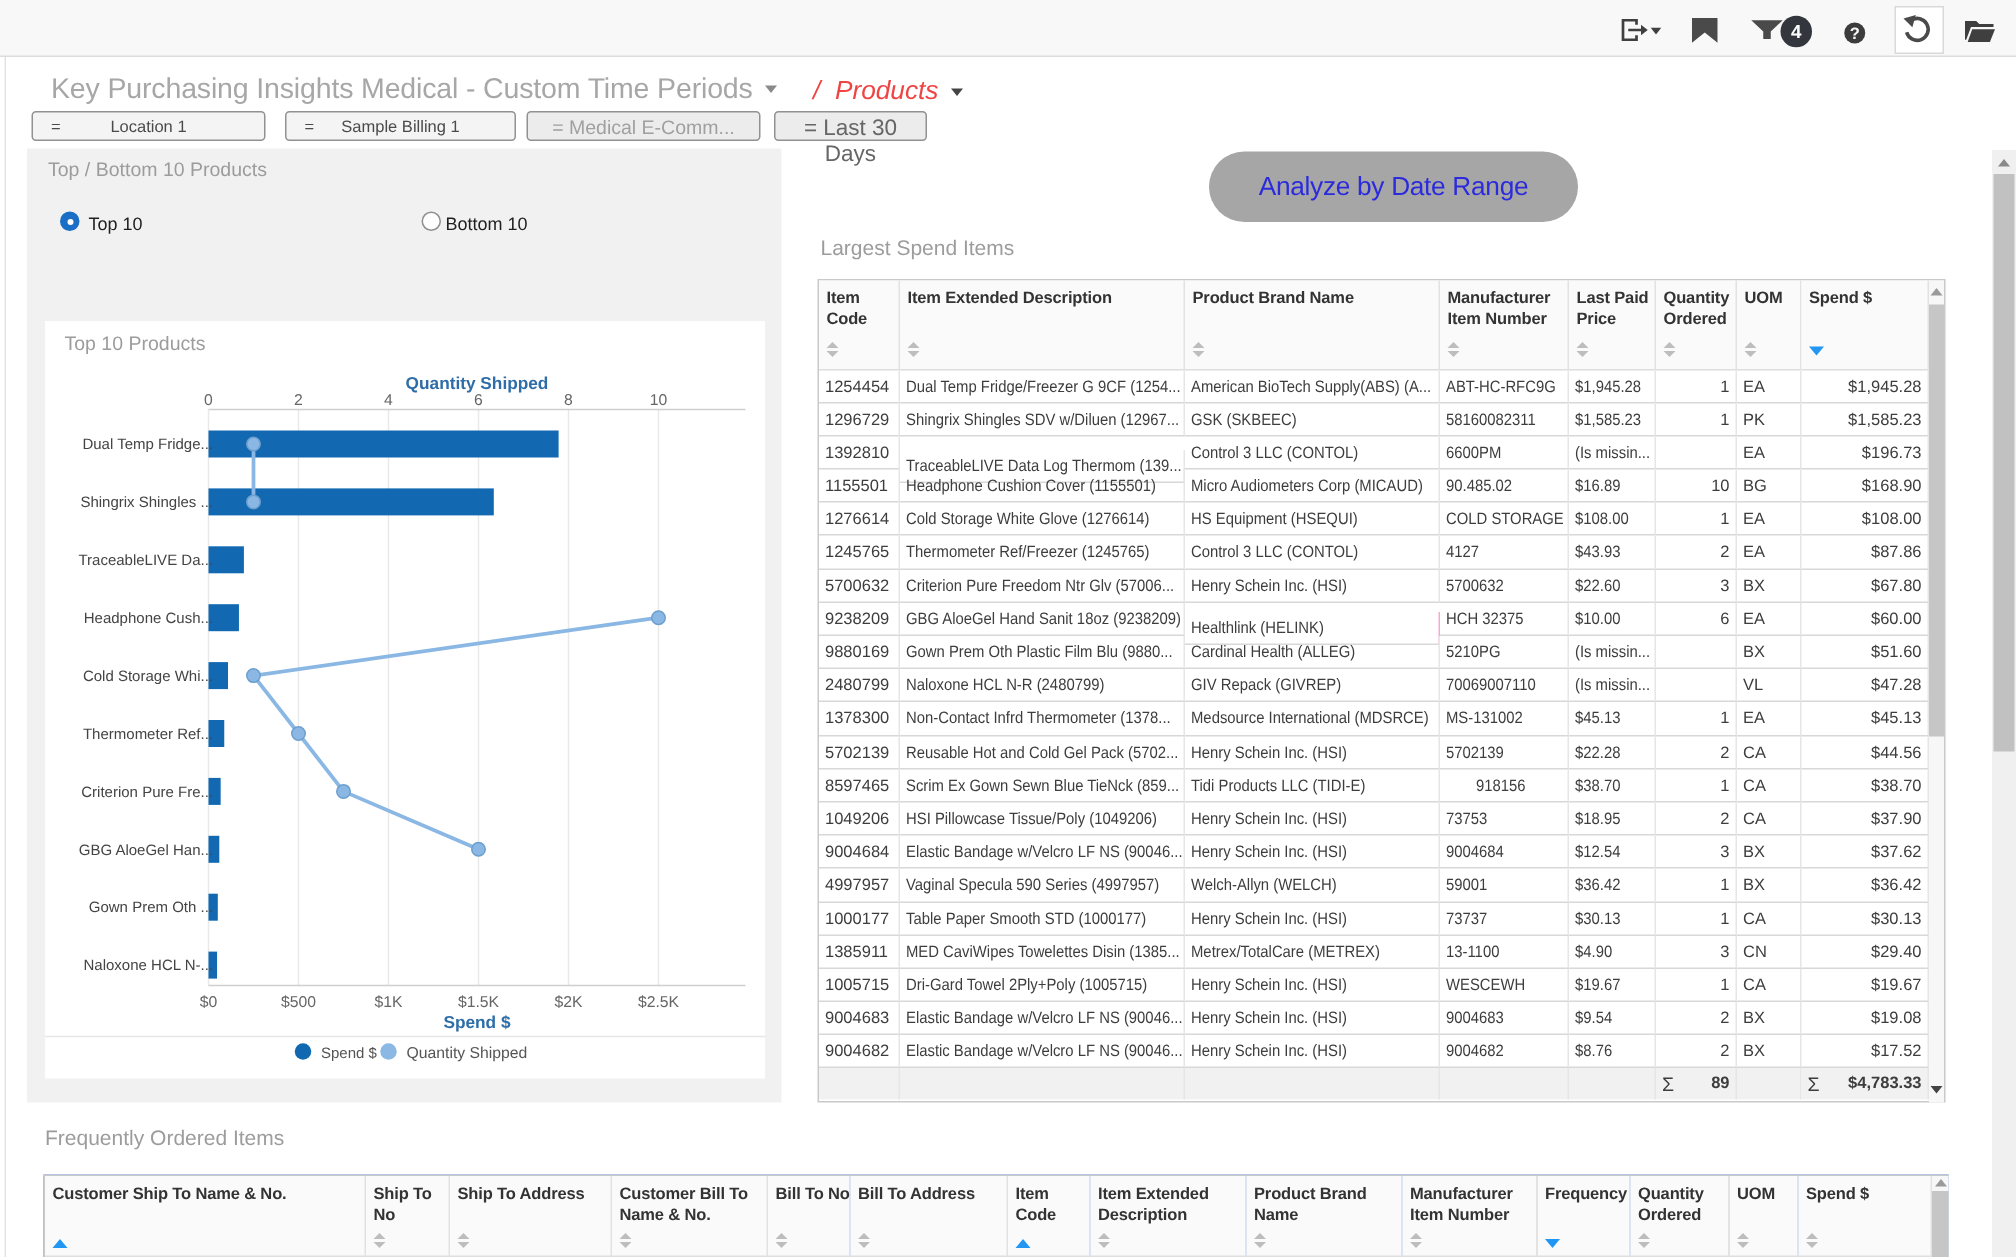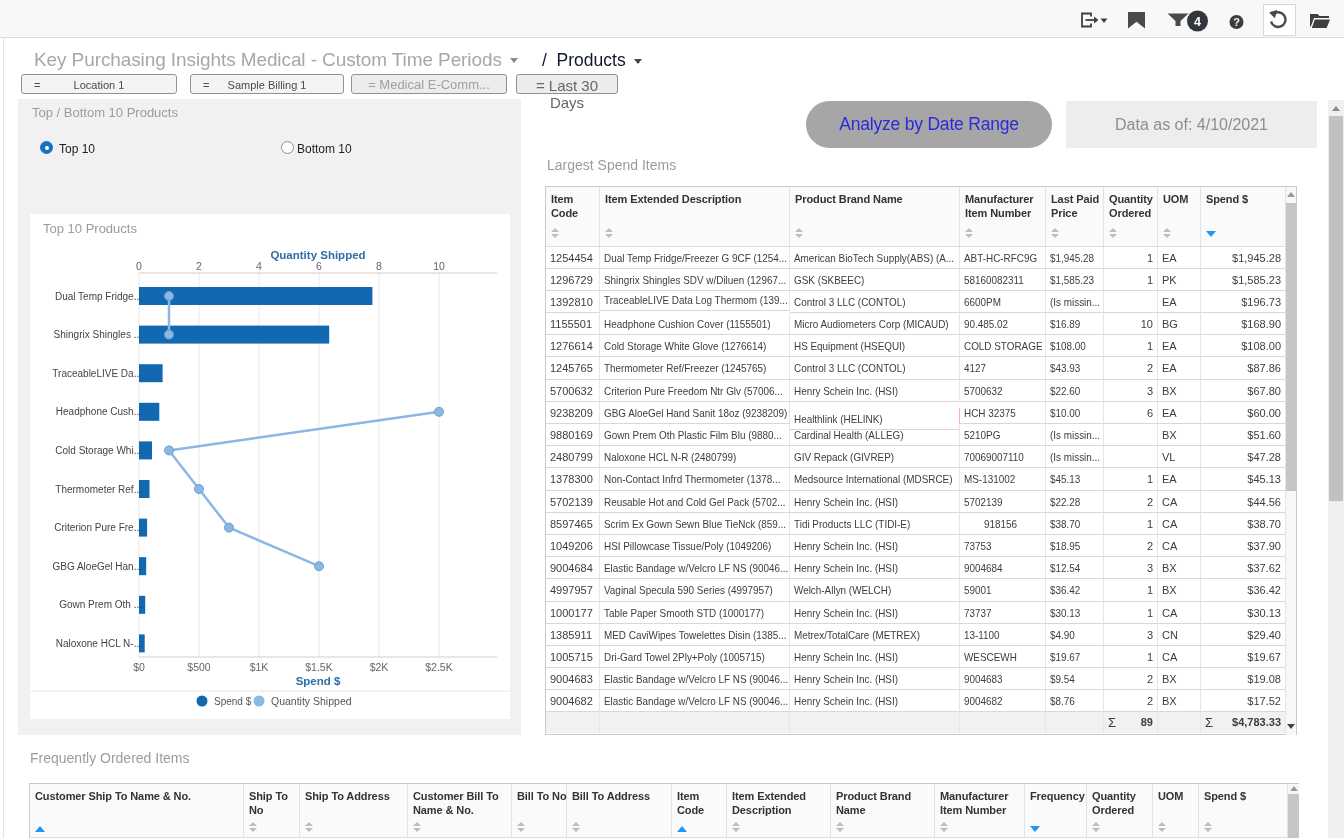--- a/index.html
+++ b/index.html
@@ -2,21 +2,21 @@
 <html><head>
 <meta charset="utf-8">
 <style>
   html,body{margin:0;padding:0;}
   body{font-family:"Liberation Sans",sans-serif;}
   #page{position:relative;width:1344px;height:838px;background:#fff;overflow:hidden;}
   .abs{position:absolute;}
   #topbar{left:0;top:0;width:1344px;height:37px;background:#f8f8f8;border-bottom:1px solid #dcdcdc;}
   #vline{left:3px;top:5px;width:1px;height:833px;background:#e3e3e3;}
   #title1{left:34px;top:49px;font-size:19px;color:#a7a7a7;letter-spacing:-0.1px;}
-  #title2{left:542px;top:50px;font-size:17.5px;color:#0f172a;}
+  #title2{left:542px;top:50px;font-size:17.5px;color:#ef4444;font-style:italic;}
   .caret{display:inline-block;width:0;height:0;border-left:4.5px solid transparent;border-right:4.5px solid transparent;border-top:5px solid #8a8a8a;vertical-align:middle;margin-left:8px;}
   .caret.dark{border-top-color:#444;}
   .chip{position:absolute;top:74px;height:20px;border:1px solid #919191;border-radius:3px;box-sizing:border-box;font-size:11px;color:#4a4a4a;}
   .chip .eq{position:absolute;left:12px;top:4px;}
   .chip .lbl{position:absolute;left:0;right:0;top:4px;text-align:center;}
   #lw{left:18px;top:99px;width:503px;height:636px;background:#f1f1f1;}
   #lwh{left:32px;top:105px;font-size:13px;color:#9c9c9c;}
   .radio{position:absolute;width:13px;height:13px;border-radius:50%;box-sizing:border-box;}
   #r1{left:40px;top:141px;background:#1a6ec5;border:1px solid #1a6ec5;}
   #r1:after{content:"";position:absolute;left:4px;top:4px;width:4px;height:4px;background:#fff;border-radius:50%;}
@@ -149,21 +149,20 @@
       <text x="349.0" y="457" font-size="10.5" fill="#666" text-anchor="middle">$2K</text>
       <text x="409.0" y="457" font-size="10.5" fill="#666" text-anchor="middle">$2.5K</text>
       <text x="288" y="471" font-size="11.5" font-weight="bold" fill="#2e6da8" text-anchor="middle">Spend $</text>
       <line x1="0" y1="477" x2="480" y2="477" stroke="#e7e7e7" stroke-width="1"></line>
       <circle cx="172" cy="487" r="5.5" fill="#1068b0"></circle>
       <text x="184" y="491" font-size="10" fill="#555">Spend $</text>
       <circle cx="229" cy="487" r="5.5" fill="#8cb8e4"></circle>
       <text x="241" y="491" font-size="10.5" fill="#555">Quantity Shipped</text>
     </svg>
   <div class="abs" id="btn">Analyze by Date Range</div>
-  <div class="abs" id="databox">Data as of: 4/10/2021</div>
   <div class="abs" id="lsih">Largest Spend Items</div>
   <div class="abs" id="mt">
       <div class="hcell" style="left:0px;width:54px;height:59.5px;">
         <div class="hlbl" style="width:47px;">Item Code</div>
         <div class="sort">
           <div class="tri up"></div>
           <div class="tri dn"></div>
         </div>
       </div>
       <div class="hcell" style="left:54px;width:190px;height:59.5px;">
@@ -224,21 +223,21 @@
       <div class="cell" style="left:655px;top:59.50px;width:85px;height:22.19px;line-height:22.19px;border-right:1px solid #e6e6e6;border-bottom:1px solid #d8d8d8;text-align:right;">$1,945.28</div>
       <div class="cell" style="left:0px;top:81.69px;width:54px;height:22.19px;line-height:22.19px;border-right:1px solid #e6e6e6;border-bottom:1px solid #d8d8d8;">1296729</div>
       <div class="cell" style="left:54px;top:81.69px;width:190px;height:22.19px;line-height:22.19px;border-right:1px solid #e6e6e6;border-bottom:1px solid #d8d8d8;"><span class="sq">Shingrix Shingles SDV w/Diluen (12967...</span></div>
       <div class="cell" style="left:244px;top:81.69px;width:170px;height:22.19px;line-height:22.19px;border-right:1px solid #e6e6e6;border-bottom:1px solid #d8d8d8;"><span class="sq">GSK (SKBEEC)</span></div>
       <div class="cell" style="left:414px;top:81.69px;width:86px;height:22.19px;line-height:22.19px;border-right:1px solid #e6e6e6;border-bottom:1px solid #d8d8d8;"><span class="sq">58160082311</span></div>
       <div class="cell" style="left:500px;top:81.69px;width:58px;height:22.19px;line-height:22.19px;border-right:1px solid #e6e6e6;border-bottom:1px solid #d8d8d8;"><span class="sq">$1,585.23</span></div>
       <div class="cell" style="left:558px;top:81.69px;width:54px;height:22.19px;line-height:22.19px;border-right:1px solid #e6e6e6;border-bottom:1px solid #d8d8d8;text-align:right;">1</div>
       <div class="cell" style="left:612px;top:81.69px;width:43px;height:22.19px;line-height:22.19px;border-right:1px solid #e6e6e6;border-bottom:1px solid #d8d8d8;">PK</div>
       <div class="cell" style="left:655px;top:81.69px;width:85px;height:22.19px;line-height:22.19px;border-right:1px solid #e6e6e6;border-bottom:1px solid #d8d8d8;text-align:right;">$1,585.23</div>
       <div class="cell" style="left:0px;top:103.88px;width:54px;height:22.19px;line-height:22.19px;border-right:1px solid #e6e6e6;border-bottom:1px solid #d8d8d8;">1392810</div>
-      <div class="cell" style="left:54px;top:102px;width:190px;height:22.19px;line-height:22.19px;border-right:1px solid #e6e6e6;border-bottom:1px solid #d8d8d8;text-align:right;"><span class="sq">TraceableLIVE Data Log Thermom (139...</span></div>
+      <div class="cell" style="left:54px;top:113px;width:190px;height:22.19px;line-height:22.19px;border-right:1px solid #e6e6e6;border-bottom:1px solid #d8d8d8;text-align:right;"><span class="sq">TraceableLIVE Data Log Thermom (139...</span></div>
       <div class="cell" style="left:244px;top:103.88px;width:170px;height:22.19px;line-height:22.19px;border-right:1px solid #e6e6e6;border-bottom:1px solid #d8d8d8;"><span class="sq">Control 3 LLC (CONTOL)</span></div>
       <div class="cell" style="left:414px;top:103.88px;width:86px;height:22.19px;line-height:22.19px;border-right:1px solid #e6e6e6;border-bottom:1px solid #d8d8d8;"><span class="sq">6600PM</span></div>
       <div class="cell" style="left:500px;top:103.88px;width:58px;height:22.19px;line-height:22.19px;border-right:1px solid #e6e6e6;border-bottom:1px solid #d8d8d8;"><span class="sq">(Is missin...</span></div>
       <div class="cell" style="left:558px;top:103.88px;width:54px;height:22.19px;line-height:22.19px;border-right:1px solid #e6e6e6;border-bottom:1px solid #d8d8d8;text-align:right;"></div>
       <div class="cell" style="left:612px;top:103.88px;width:43px;height:22.19px;line-height:22.19px;border-right:1px solid #e6e6e6;border-bottom:1px solid #d8d8d8;">EA</div>
       <div class="cell" style="left:655px;top:103.88px;width:85px;height:22.19px;line-height:22.19px;border-right:1px solid #e6e6e6;border-bottom:1px solid #d8d8d8;text-align:right;">$196.73</div>
       <div class="cell" style="left:0px;top:126.07px;width:54px;height:22.19px;line-height:22.19px;border-right:1px solid #e6e6e6;border-bottom:1px solid #d8d8d8;">1155501</div>
       <div class="cell" style="left:54px;top:126.07px;width:190px;height:22.19px;line-height:22.19px;border-right:1px solid #e6e6e6;border-bottom:1px solid #d8d8d8;"><span class="sq">Headphone Cushion Cover (1155501)</span></div>
       <div class="cell" style="left:244px;top:126.07px;width:170px;height:22.19px;line-height:22.19px;border-right:1px solid #e6e6e6;border-bottom:1px solid #d8d8d8;"><span class="sq">Micro Audiometers Corp (MICAUD)</span></div>
       <div class="cell" style="left:414px;top:126.07px;width:86px;height:22.19px;line-height:22.19px;border-right:1px solid #e6e6e6;border-bottom:1px solid #d8d8d8;"><span class="sq">90.485.02</span></div>

